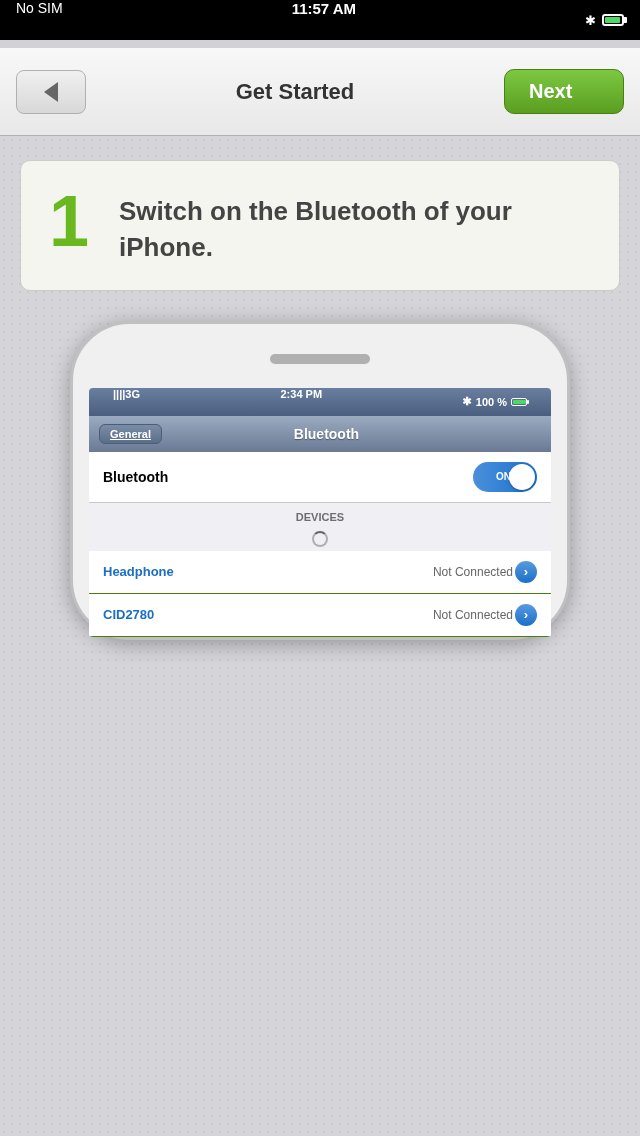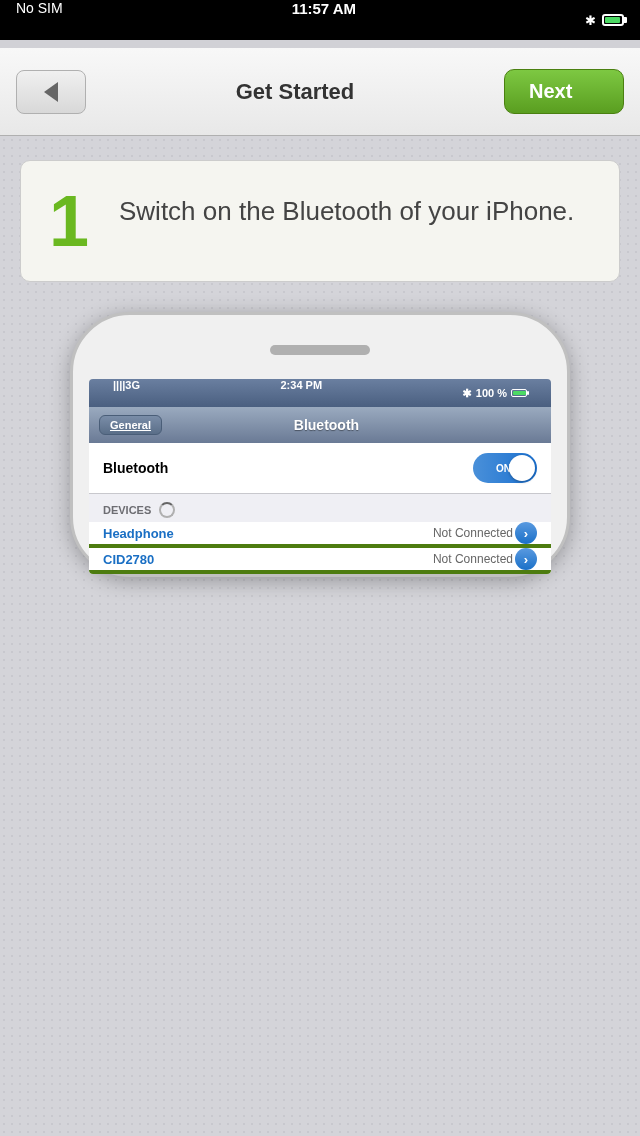--- a/index.html
+++ b/index.html
@@ -122,21 +122,21 @@
     }
     .step-number {
       font-size: 72px;
       font-weight: 900;
       color: #6ab820;
       line-height: 1;
       min-width: 50px;
     }
     .step-text {
       font-size: 26px;
-      font-weight: 400;
+      font-weight: 700;
       color: #444;
       line-height: 1.4;
       padding-top: 8px;
     }
 
     
     .iphone-mockup {
       width: 500px;
       margin: 0 auto;
       background: #f0f0f0;
@@ -270,35 +270,36 @@
     
     .devices-header {
       padding: 8px 14px 4px;
       font-size: 11px;
       font-weight: 600;
       color: #6d6d72;
       text-transform: uppercase;
       display: flex;
       align-items: center;
       gap: 8px;
+      flex-direction: column;
     }
     .spinner {
       width: 16px; height: 16px;
       border: 2px solid #b0b0b0;
       border-top-color: #666;
       border-radius: 50%;
       display: inline-block;
     }
     .device-row {
       background: #fff;
-      border-bottom: 4px solid #4d7c0f;
+      border-bottom: 1px solid #4d7c0f;
       display: flex;
       align-items: center;
       justify-content: space-between;
-      padding: 0 14px;
+      padding: 10px 14px;
     }
     .device-name {
       font-size: 13px;
       font-weight: 700;
       color: #1a6fc4;
     }
     .device-status {
       font-size: 12px;
       color: #666;
       display: flex;

